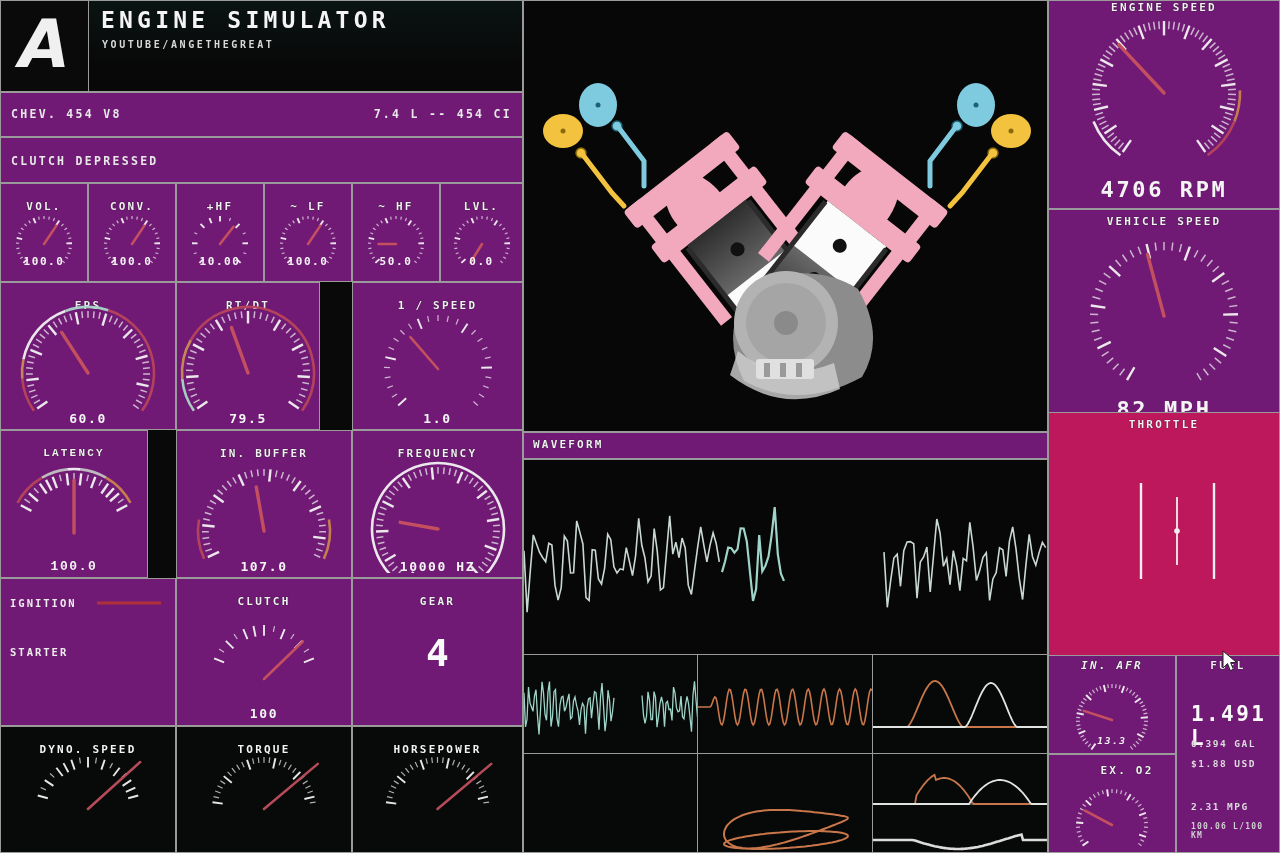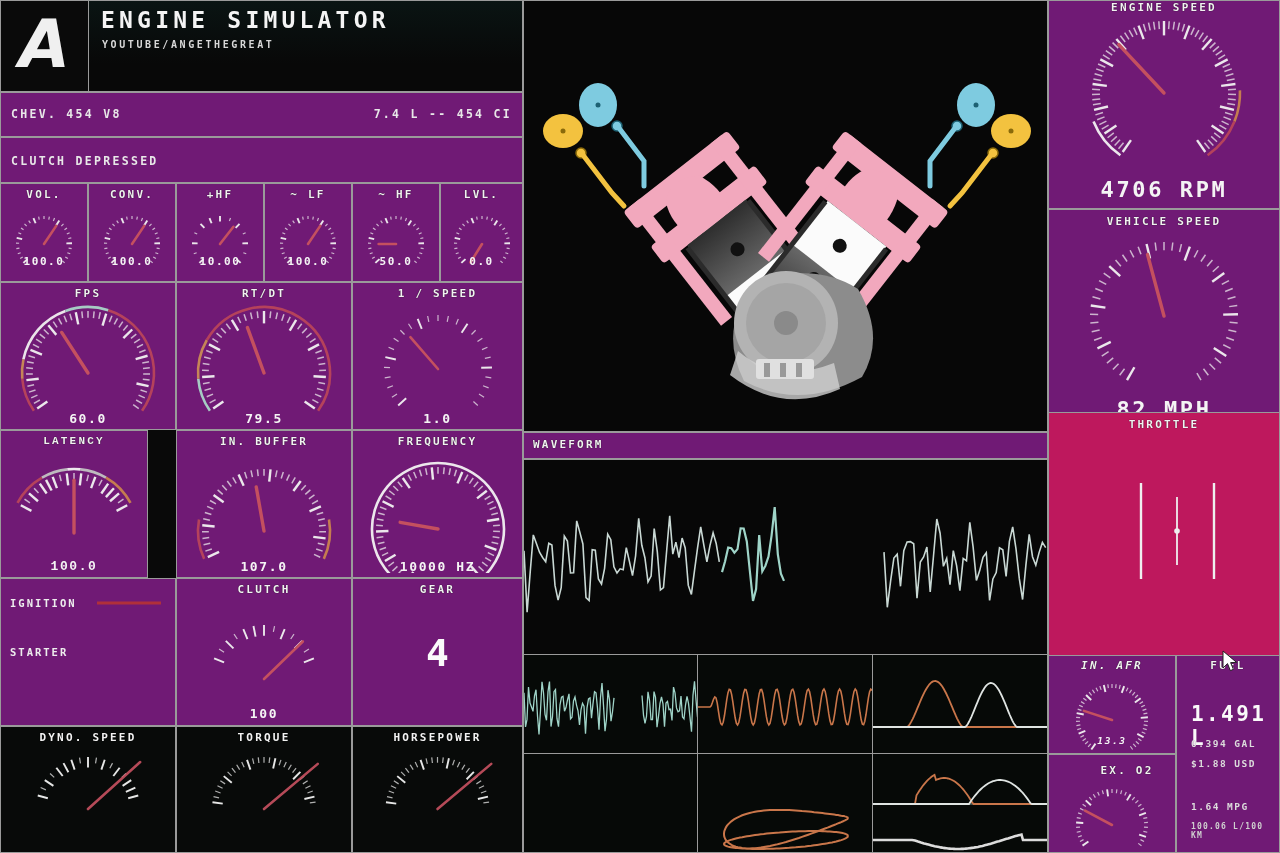--- a/index.html
+++ b/index.html
@@ -9,21 +9,21 @@
     font-family:"DejaVu Sans Mono","Liberation Mono",monospace;
     color:#e8e8e8; position:relative;
   }
   .root { position:absolute; inset:0; background:#090909; }
 
   
   .panel { position:absolute; background:#701a75; border:1px solid #9a9a9a; overflow:hidden; }
   .panel.dk { background:#080a09; }
   .ttl {
     font-size:11px; letter-spacing:2.2px; text-align:center;
-    color:#f2f2f2; font-weight:bold; padding-top:4px;
+    color:#f2f2f2; font-weight:bold; padding-top:16px;
     text-shadow:0 0 1px #000;
   }
   .ttl.lft { text-align:left; padding-left:9px; }
   .val {
     position:absolute; left:0; right:0; text-align:center;
     font-size:11px; letter-spacing:1.6px; font-weight:bold; color:#f4f4f4;
   }
 
   
   #hdr { left:0; top:0; width:523px; height:92px; border:1px solid #9a9a9a;
@@ -338,21 +338,21 @@
         <line x1="132.4664845521695" y1="86.54323836182762" x2="144.58310569021188" y2="89.17904795228453" stroke="#f0f0f0" stroke-width="2.4" opacity="0.96"></line>
         <line x1="136.4928095906883" y1="93.00991890855869" x2="142.98068493335765" y2="95.1122684365828" stroke="#f0f0f0" stroke-width="1.5" opacity="0.72"></line>
         <line x1="134.5508646811016" y1="98.12334694373695" x2="140.7987243607883" y2="100.85769319521006" stroke="#f0f0f0" stroke-width="1.5" opacity="0.72"></line>
         <line x1="132.11221074152272" y1="103.01939262017756" x2="138.05866375451993" y2="106.35886811255905" stroke="#f0f0f0" stroke-width="1.5" opacity="0.72"></line>
         <line x1="129.20080980386658" y1="107.64994775785073" x2="134.7874267459175" y2="111.56173905376485" stroke="#f0f0f0" stroke-width="1.5" opacity="0.72"></line>
         <line x1="84" y1="76" x2="57.66125626667329" y2="35.4418913341593" stroke="#c4505f" stroke-width="3.4" stroke-linecap="round"></line>
       </svg>
     <div class="val" style="top:128px;font-size:13px;">60.0</div>
   </div>
 
-  <div class="panel" style="left:176px;top:282px;width:176px;height:148px;">
+  <div class="panel" style="left:176px;top:282px;width:144px;height:148px;">
     <div class="ttl">RT/DT</div>
     <svg class="gsvg gdial" style="top:14px" width="168" height="128" viewBox="0 0 168 128">
         <path d="M29.93596507692653 113.85604479916903 A66 66 0 0 1 18.251149925944787 81.75227902134543" stroke="#a9d6c8" stroke-width="2.6" fill="none" opacity="0.95"></path>
         <path d="M18.251149925944787 81.75227902134543 A66 66 0 0 1 26.842323350227048 43.00000000000001" stroke="#c98b55" stroke-width="2.6" fill="none" opacity="0.95"></path>
         <path d="M26.842323350227048 43.00000000000001 A66 66 0 1 1 138.06403492307345 113.85604479916904" stroke="#b8455a" stroke-width="2.6" fill="none" opacity="0.95"></path>
         <line x1="43.370058603265996" y1="104.44939124301187" x2="33.21257325408249" y2="111.56173905376484" stroke="#f0f0f0" stroke-width="2.4" opacity="0.96"></line>
         <line x1="35.62221762005972" y1="102.5409602689718" x2="29.64294114613452" y2="105.82130367300202" stroke="#f0f0f0" stroke-width="1.5" opacity="0.72"></line>
         <line x1="33.020327396027184" y1="97.11647179790563" x2="26.719468984300207" y2="99.72637280663554" stroke="#f0f0f0" stroke-width="1.5" opacity="0.72"></line>
         <line x1="31.024449034984457" y1="91.44096499423014" x2="24.47690902807242" y2="93.3493988699215" stroke="#f0f0f0" stroke-width="1.5" opacity="0.72"></line>
         <line x1="29.658308188786364" y1="85.58190644366123" x2="22.941919313243105" y2="86.76618701534969" stroke="#f0f0f0" stroke-width="1.5" opacity="0.72"></line>
@@ -1064,20 +1064,20 @@
         <line x1="81.2456314990193" y1="68.37738902068752" x2="84.4894735944037" y2="70.64875170863766" stroke="#f0f0f0" stroke-width="1.2" opacity="0.72"></line>
         <line x1="55" y1="50" x2="27.981803658516842" y2="35.63417017875173" stroke="#c4505f" stroke-width="2.6" stroke-linecap="round"></line>
       </svg>
   </div>
 
   <div class="panel" style="left:1176px;top:655px;width:104px;height:198px;">
     <div class="ttl" style="padding-top:3px;">FUEL</div>
     <div id="fuelbig">1.491 L</div>
     <div class="fuelsm" style="top:82px;">0.394 GAL</div>
     <div class="fuelsm" style="top:102px;">$1.88 USD</div>
-    <div class="fuelsm" style="top:145px;">1.64 MPG</div>
+    <div class="fuelsm" style="top:145px;">2.31 MPG</div>
     <div class="fueltiny" style="top:166px;">100.06 L/100 KM</div>
   </div>
 
   <svg id="cursor" width="18" height="24" viewBox="0 0 18 24">
     <path d="M1 1 L1 18 L5.5 13.6 L8.4 20.6 L11.4 19.3 L8.6 12.6 L14.6 12.4 Z" fill="#fff" stroke="#222" stroke-width="1"></path>
   </svg>
 </div>
 
 </body></html>

